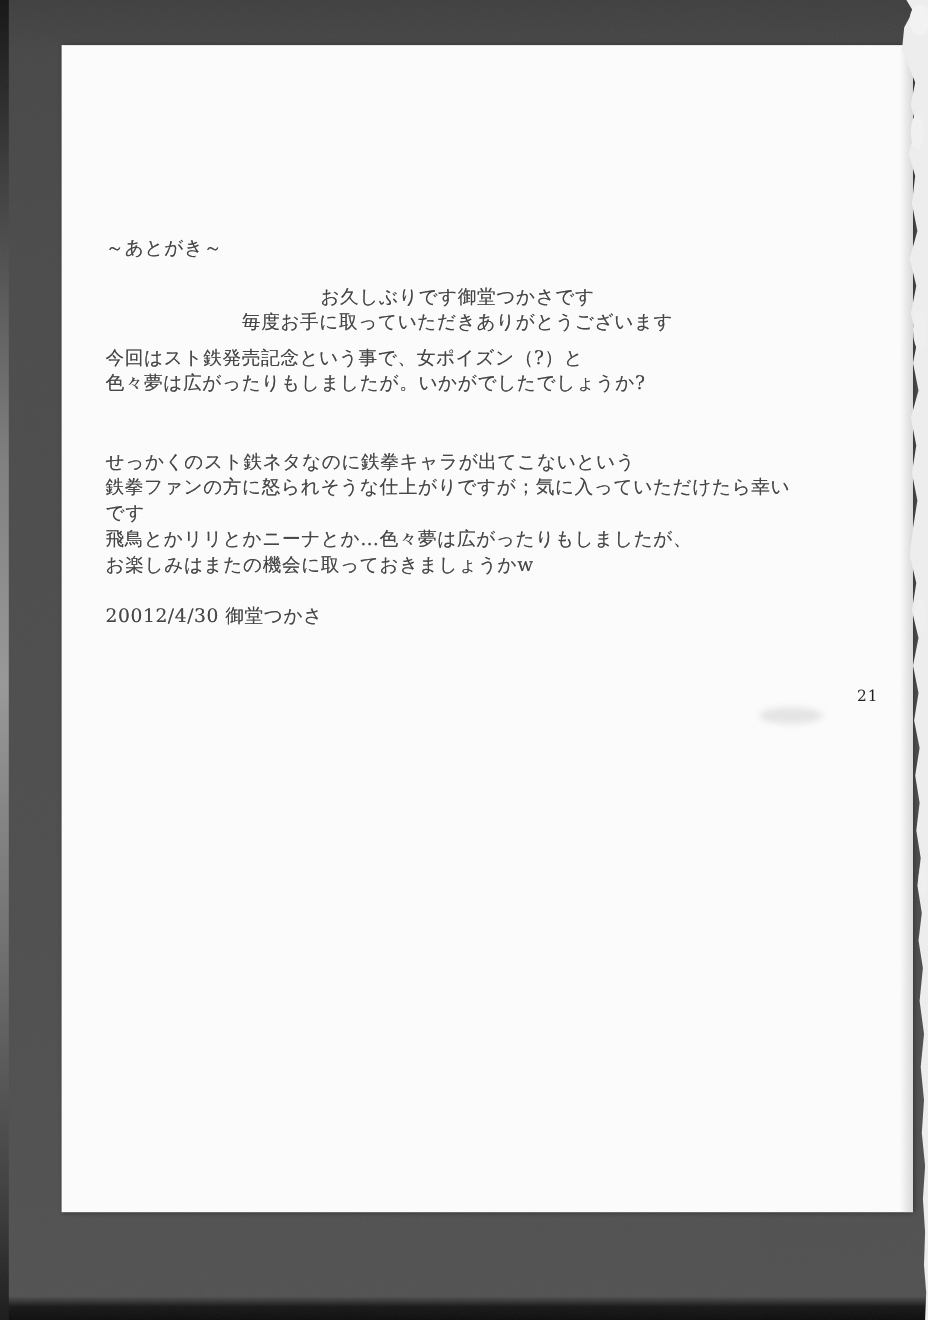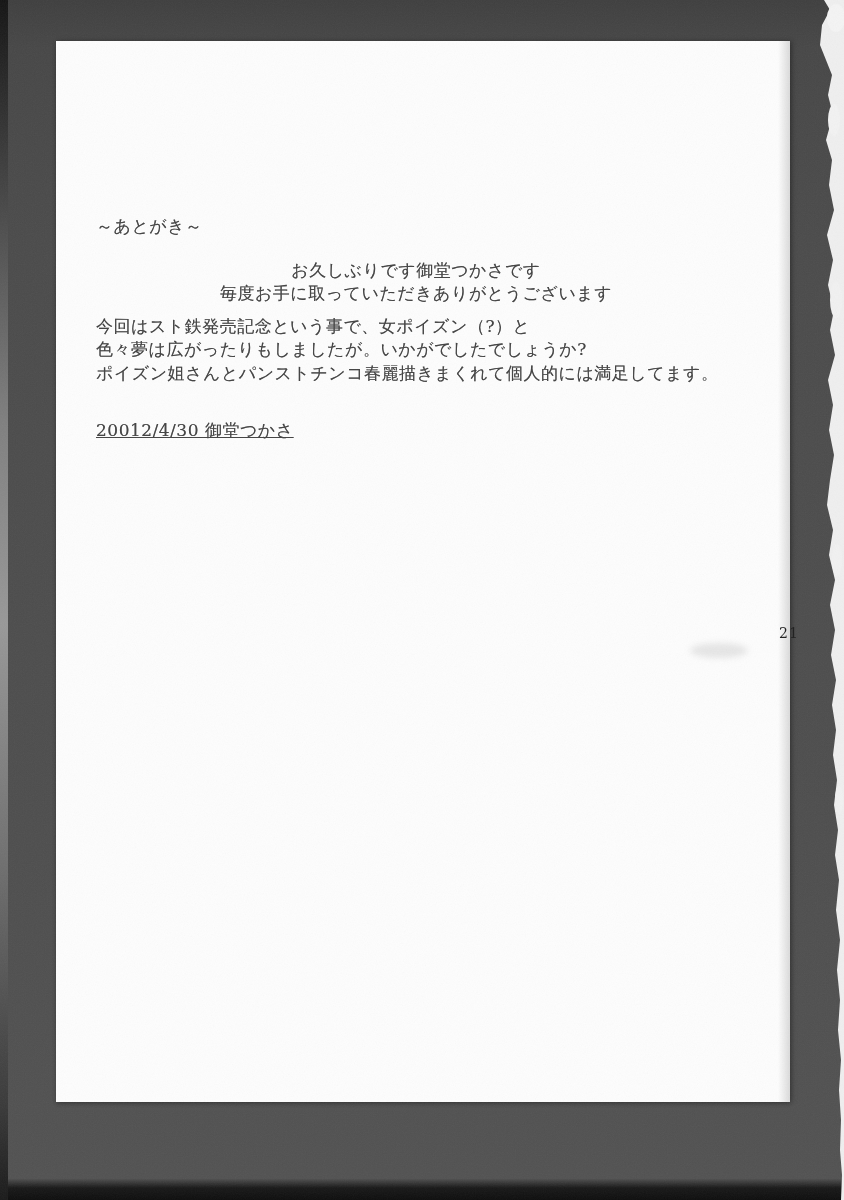--- a/index.html
+++ b/index.html
@@ -38,20 +38,21 @@
   }
   
   .page {
     position: absolute;
     left: 56px;
     top: 41px;
     width: 734px;
     height: 1061px;
     background: #fdfdfd;
     box-shadow: 2px 0 5px rgba(0,0,0,0.28), 0 2px 4px rgba(0,0,0,0.18);
+    padding-left: 40px;
   }
   .page-edge-shade {
     position: absolute;
     right: 0; top: 0; bottom: 0;
     width: 12px;
     background: linear-gradient(90deg, rgba(175,175,175,0) 0%, rgba(165,165,165,0.40) 100%);
   }
   .scan-smudge {
     position: absolute;
     left: 634px;
@@ -70,24 +71,24 @@
     width: 640px;
     font-size: 17px;
     line-height: 23.5px;
     color: #434343;
     letter-spacing: 0.5px;
     text-shadow: 0 0 0.6px rgba(70,70,70,0.55);
   }
   .content .heading { margin: 0 0 20px 0; }
   .content p { margin: 0; }
   .content p.p1 { margin-bottom: 9px; text-align: center; }
-  .content p.p2 { margin-bottom: 10px; }
+  .content p.p2 { }
   .content p.p3 { margin-bottom: 23px; }
   .content p.p4 { margin-bottom: 52px; }
-  .signature { margin: 0; text-decoration: underline; }
+  .signature { margin: 0; }
   
   .page-number {
     position: absolute;
     left: 779px;
     top: 625px;
     font-size: 14px;
     color: #1e1e1e;
     letter-spacing: 1px;
     z-index: 5;
   }
@@ -120,24 +121,30 @@
       <div class="heading">～あとがき～</div>
 
       <p class="p1">
         <span class="line">お久しぶりです御堂つかさです</span><br>
         <span class="line">毎度お手に取っていただきありがとうございます</span>
       </p>
 
       <p class="p2">
         <span class="line">今回はスト鉄発売記念という事で、女ポイズン（?）と</span><br>
         <span class="line">色々夢は広がったりもしましたが。いかがでしたでしょうか?</span><br>
-        <span class="line">ポイズン姐さんとパンストチンコ春麗描きまくれて個人的には満足してます。</span><br>
+        <br>
         <br>
       </p>
 
+      <p class="p3">
+        <span class="line">せっかくのスト鉄ネタなのに鉄拳キャラが出てこないという</span><br>
+        <span class="line">鉄拳ファンの方に怒られそうな仕上がりですが；気に入っていただけたら幸いです</span><br>
+        <span class="line">飛鳥とかリリとかニーナとか…色々夢は広がったりもしましたが、</span><br>
+        <span class="line">お楽しみはまたの機会に取っておきましょうかw</span>
+      </p>
 
 
       <p class="signature">20012/4/30 御堂つかさ</p>
     </div>
   </div>
 
   <div class="page-number">21</div>
 
   <svg class="torn-edge" width="44" height="1200" viewBox="0 0 44 1200">
     <path fill="#efefef" d="

